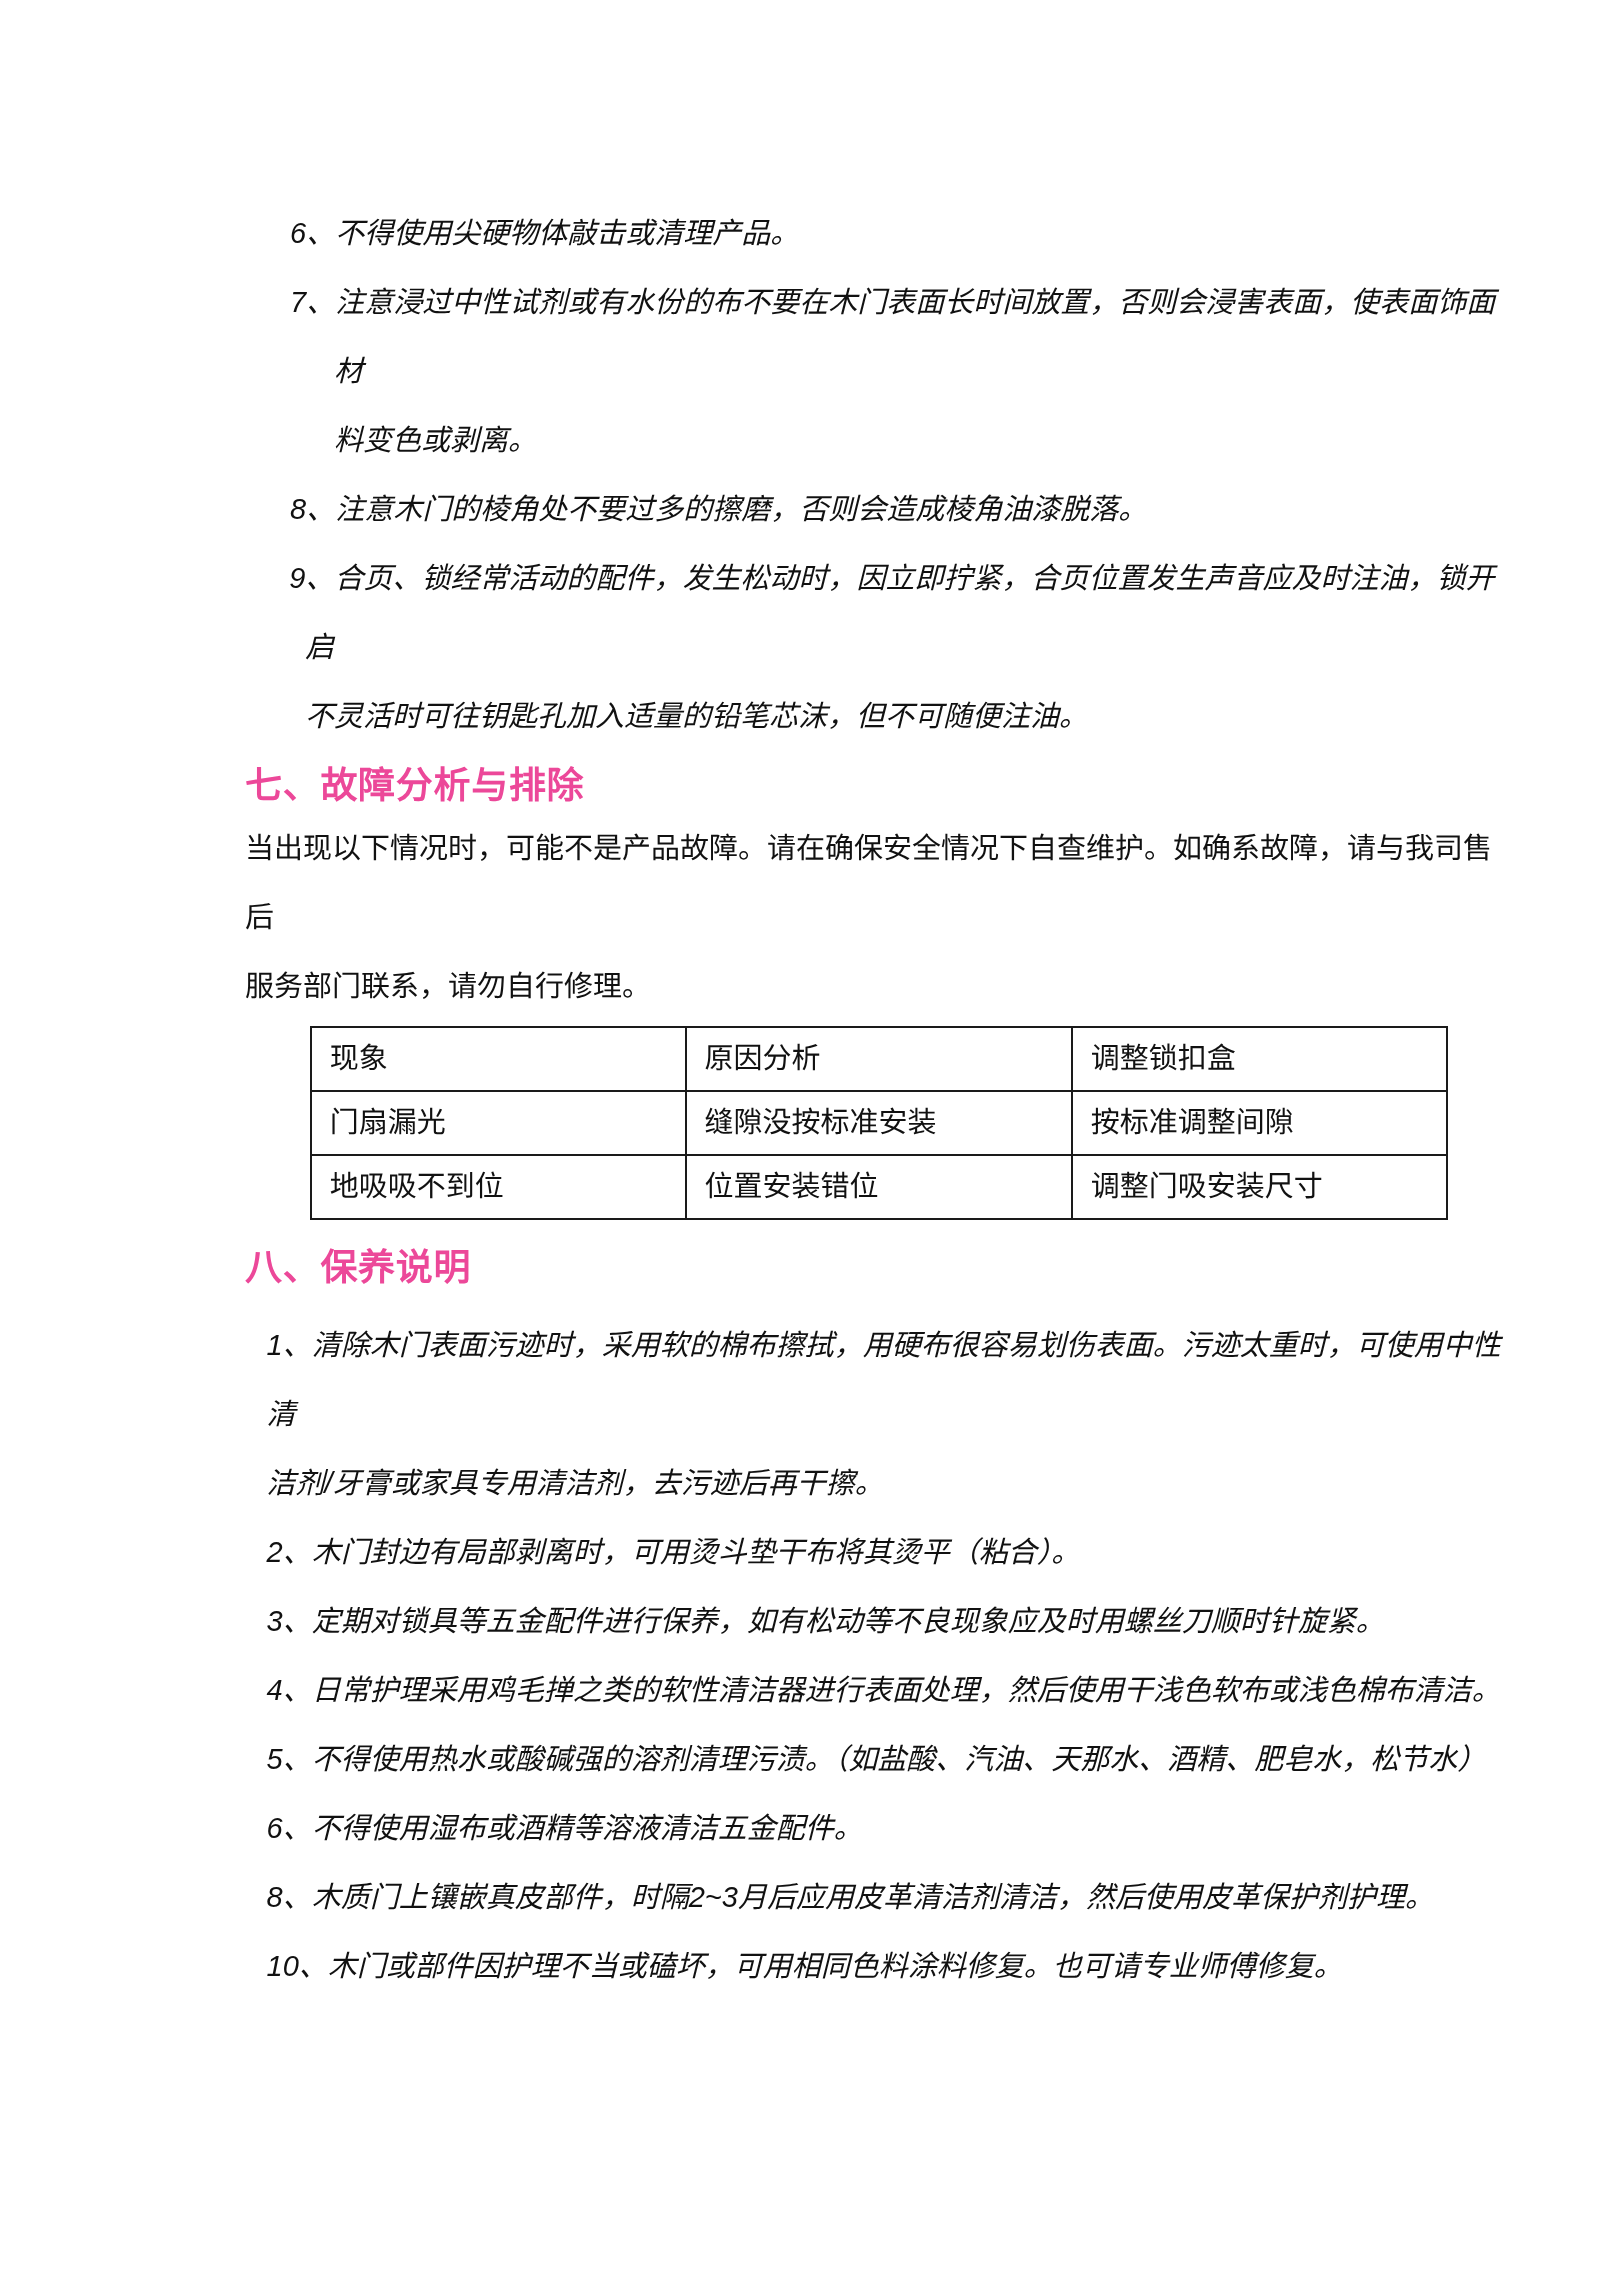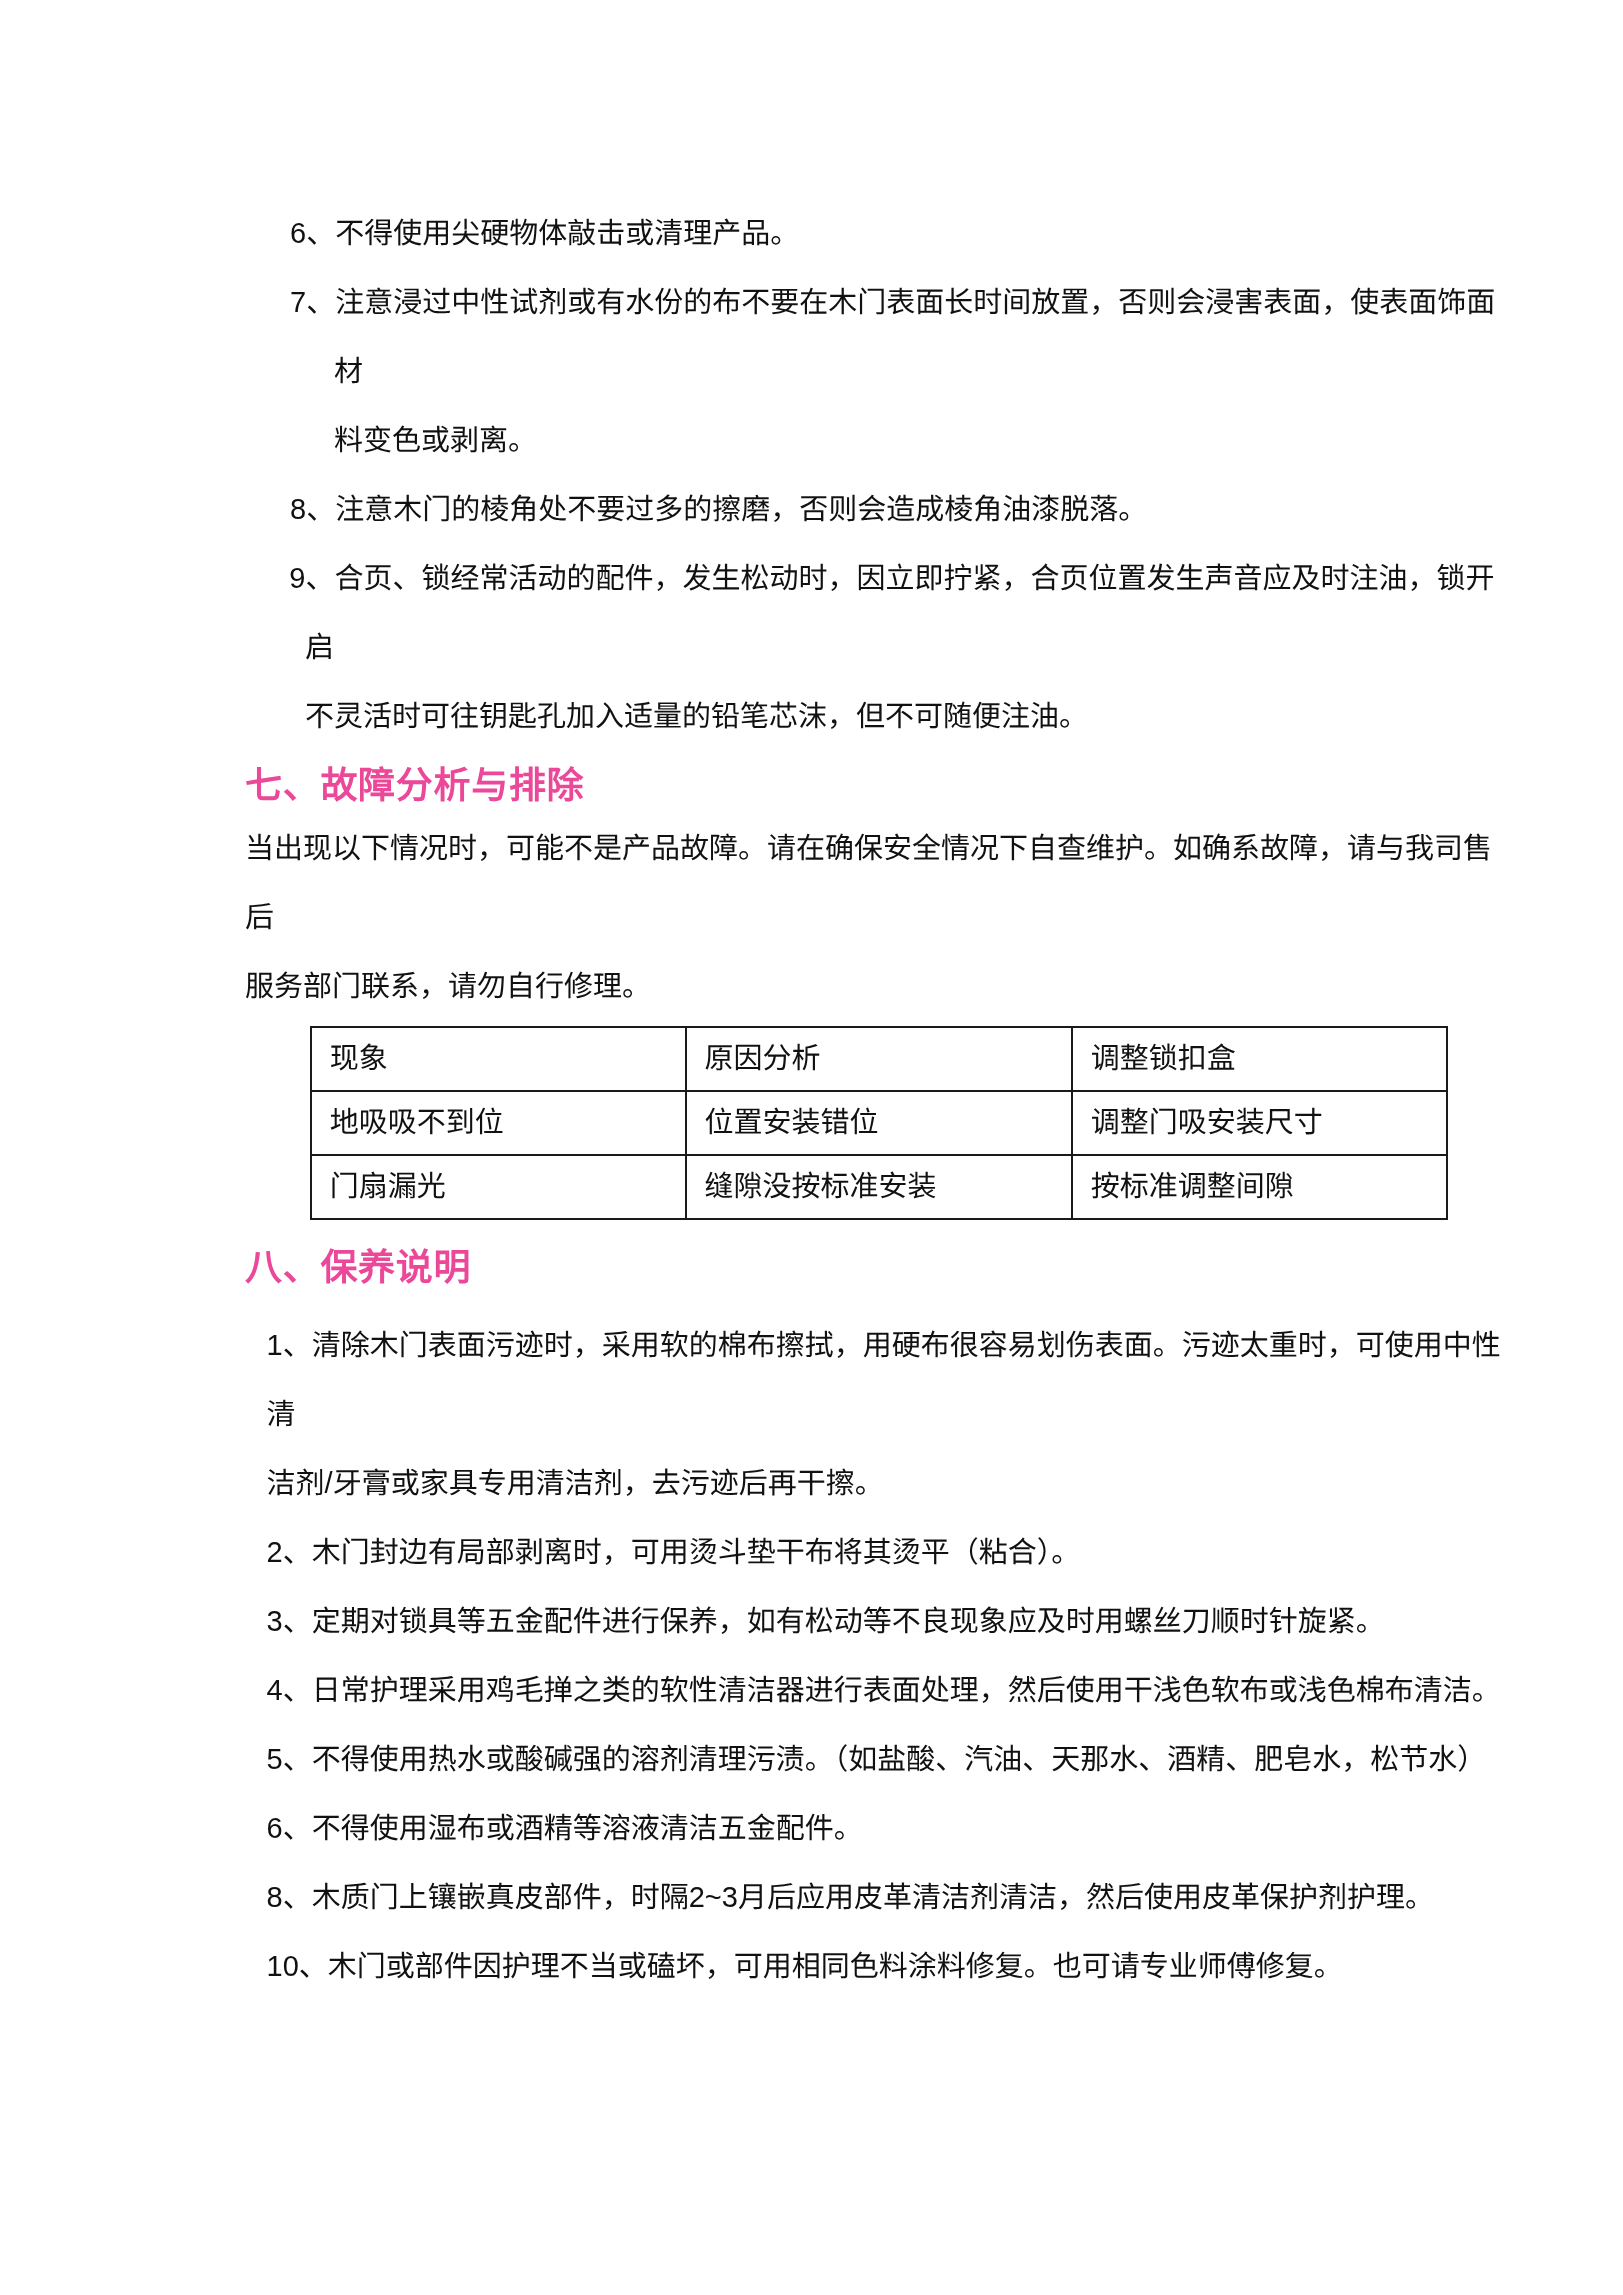--- a/index.html
+++ b/index.html
@@ -19,21 +19,21 @@
   .content {
     position: absolute;
     left: 245px;
     top: 0;
     width: 1263px;
     padding-top: 199px;
     font-size: 29px;
     line-height: 69px;
   }
   
-  .li { white-space: pre-line; }
+  .li { white-space: pre-line; font-style: italic; }
   .li.l-lg { padding-left: 89px; text-indent: -44px; }
   .li.l-sm { padding-left: 60px;  text-indent: -15.7px; }
   .li.l-c8 { padding-left: 21.6px;  text-indent: 0; }
   .num { display: inline; }
 
   h2.sec {
     margin: 0;
     font-size: 37px;
     line-height: 69px;
     font-weight: bold;
@@ -93,28 +93,28 @@
           <col class="c2">
           <col class="c3">
         </colgroup>
       <tbody>
         <tr>
           <th>现象</th>
           <th>原因分析</th>
           <th>调整锁扣盒</th>
         </tr>
         <tr>
+          <td>门扇漏光</td>
+          <td>缝隙没按标准安装</td>
+          <td>按标准调整间隙</td>
+        </tr>
+        <tr>
           <td>地吸吸不到位</td>
           <td>位置安装错位</td>
           <td>调整门吸安装尺寸</td>
-        </tr>
-        <tr>
-          <td>门扇漏光</td>
-          <td>缝隙没按标准安装</td>
-          <td>按标准调整间隙</td>
         </tr>
       </tbody>
     </table>
 
     <h2 class="sec care">八、保养说明</h2>
 
     <div class="care-list">
       <div class="li l-c8"><span class="num">1、</span><span>清除木门表面污迹时，采用软的棉布擦拭，用硬布很容易划伤表面。污迹太重时，可使用中性清
 洁剂/牙膏或家具专用清洁剂，去污迹后再干擦。</span></div>
       <div class="li l-c8"><span class="num">2、</span><span>木门封边有局部剥离时，可用烫斗垫干布将其烫平（粘合）。</span></div>

